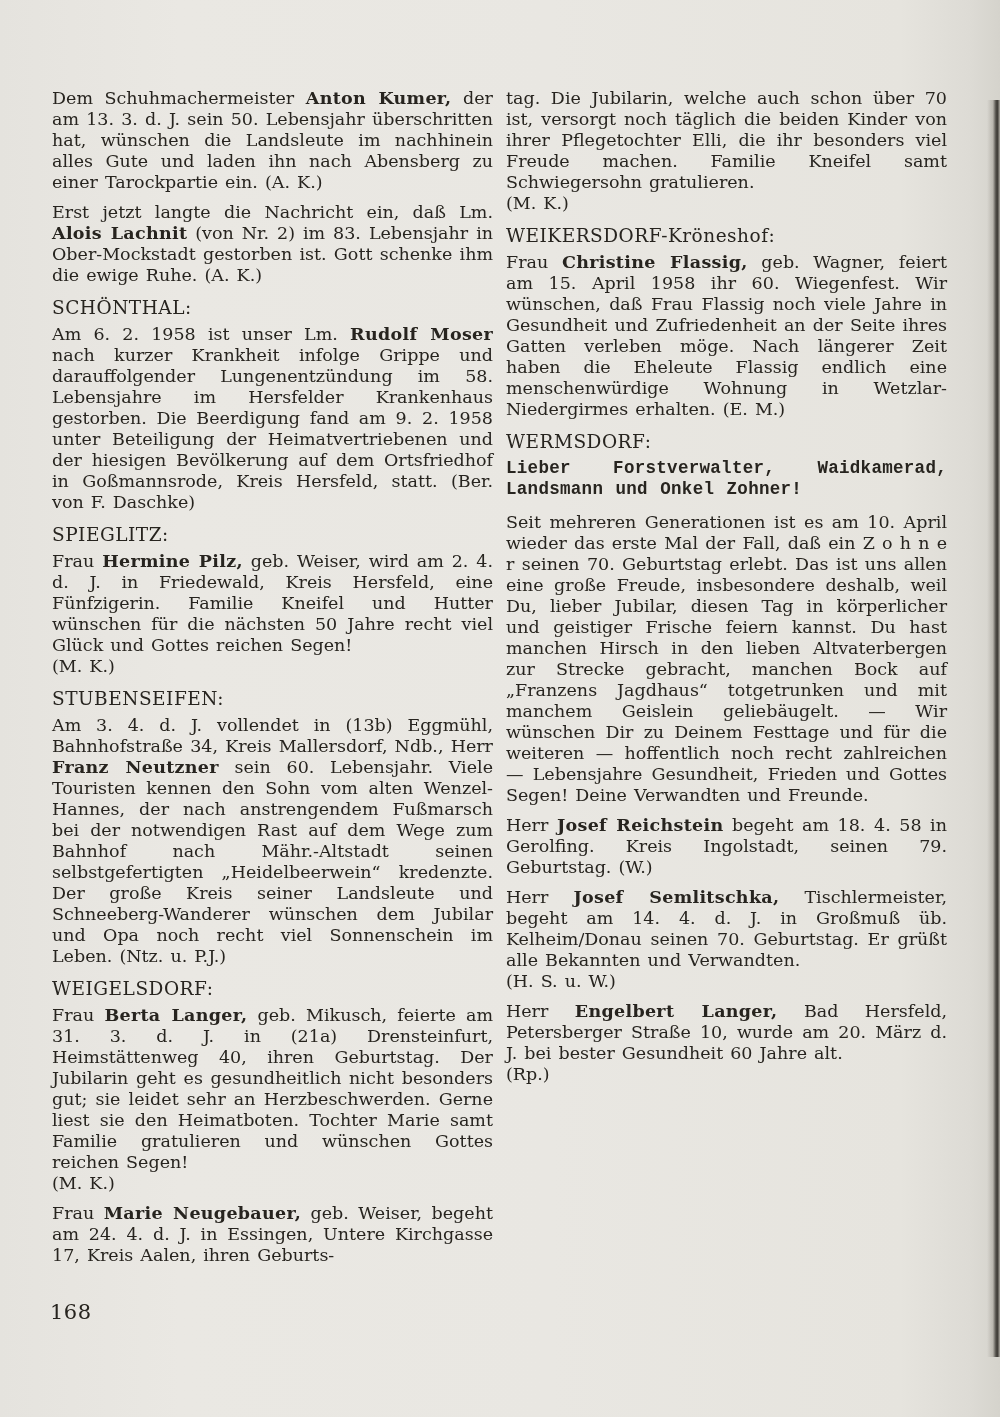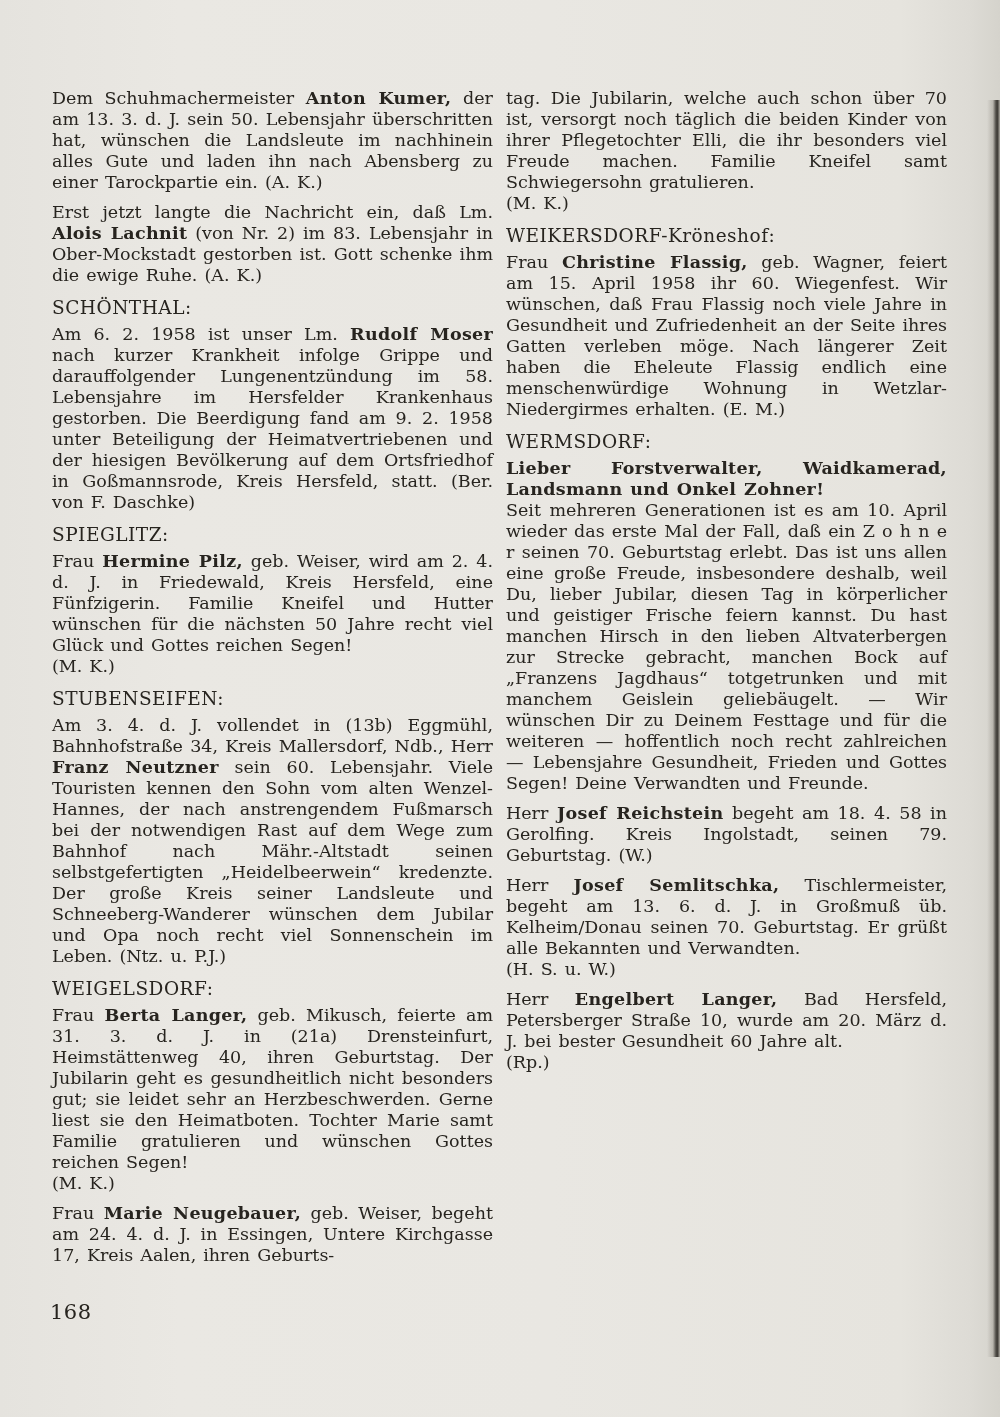--- a/index.html
+++ b/index.html
@@ -30,21 +30,21 @@
     display:flex; gap:13px;
   }
   .column{ width:441px; }
   p.para{
     margin:0 0 9px;
     font-size:17.5px; line-height:21px;
     text-align:justify;
     word-spacing:1.5px;
     hyphens:auto; -webkit-hyphens:auto;
   }
-  p.lead{ margin-bottom:0; }
+  p.lead{ margin-bottom:12px;font-family:Liberation Mono, monospace; }
   h3.heading{
     margin:11px 0 5px;
     font-size:18.5px; line-height:22px;
     font-weight:400; letter-spacing:0.5px;
   }
   .column > :first-child{ margin-top:0; }
   p.para b{ letter-spacing:0.3px; }
   .sig{ display:block; text-align:left; }
   .page-number{
     position:absolute; left:50px; top:1300px;
@@ -71,18 +71,18 @@
       <p class="para"><span>Frau </span><b>Marie Neugebauer,</b><span> geb. Weiser, begeht am 24. 4. d. J. in Essingen, Untere Kirchgasse 17, Kreis Aalen, ihren Geburts-</span></p>
     </div>
   <div class="column" id="col-right">
       <p class="para"><span>tag. Die Jubilarin, welche auch schon über 70 ist, versorgt noch täglich die beiden Kinder von ihrer Pflegetochter Elli, die ihr besonders viel Freude machen. Familie Kneifel samt Schwiegersohn gratulieren.</span><span class="sig">(M. K.)</span></p>
       <h3 class="heading">WEIKERSDORF-Kröneshof:</h3>
       <p class="para"><span>Frau </span><b>Christine Flassig,</b><span> geb. Wagner, feiert am 15. April 1958 ihr 60. Wiegenfest. Wir wünschen, daß Frau Flassig noch viele Jahre in Gesundheit und Zufriedenheit an der Seite ihres Gatten verleben möge. Nach längerer Zeit haben die Eheleute Flassig endlich eine menschenwürdige Wohnung in Wetzlar-Niedergirmes erhalten. (E. M.)</span></p>
       <h3 class="heading">WERMSDORF:</h3>
       <p class="para lead"><b>Lieber Forstverwalter, Waidkamerad, Landsmann und Onkel Zohner!</b></p>
       <p class="para"><span>Seit mehreren Generationen ist es am 10. April wieder das erste Mal der Fall, daß ein Z o h n e r seinen 70. Geburtstag erlebt. Das ist uns allen eine große Freude, insbesondere deshalb, weil Du, lieber Jubilar, diesen Tag in körperlicher und geistiger Frische feiern kannst. Du hast manchen Hirsch in den lieben Altvaterbergen zur Strecke gebracht, manchen Bock auf „Franzens Jagdhaus“ totgetrunken und mit manchem Geislein geliebäugelt. — Wir wünschen Dir zu Deinem Festtage und für die weiteren — hoffentlich noch recht zahlreichen — Lebensjahre Gesundheit, Frieden und Gottes Segen! Deine Verwandten und Freunde.</span></p>
       <p class="para"><span>Herr </span><b>Josef Reichstein</b><span> begeht am 18. 4. 58 in Gerolfing. Kreis Ingolstadt, seinen 79. Geburtstag. (W.)</span></p>
-      <p class="para"><span>Herr </span><b>Josef Semlitschka,</b><span> Tischlermeister, begeht am 13. 6. d. J. in Großmuß üb. Kelheim/Donau seinen 70. Geburtstag. Er grüßt alle Bekannten und Verwandten.</span><span class="sig">(H. S. u. W.)</span></p>
+      <p class="para"><span>Herr </span><b>Josef Semlitschka,</b><span> Tischlermeister, begeht am 14. 4. d. J. in Großmuß üb. Kelheim/Donau seinen 70. Geburtstag. Er grüßt alle Bekannten und Verwandten.</span><span class="sig">(H. S. u. W.)</span></p>
       <p class="para"><span>Herr </span><b>Engelbert Langer,</b><span> Bad Hersfeld, Petersberger Straße 10, wurde am 20. März d. J. bei bester Gesundheit 60 Jahre alt.</span><span class="sig">(Rp.)</span></p>
     </div>
 </div>
 
 <div class="page-number">168</div>
 
 </body></html>

